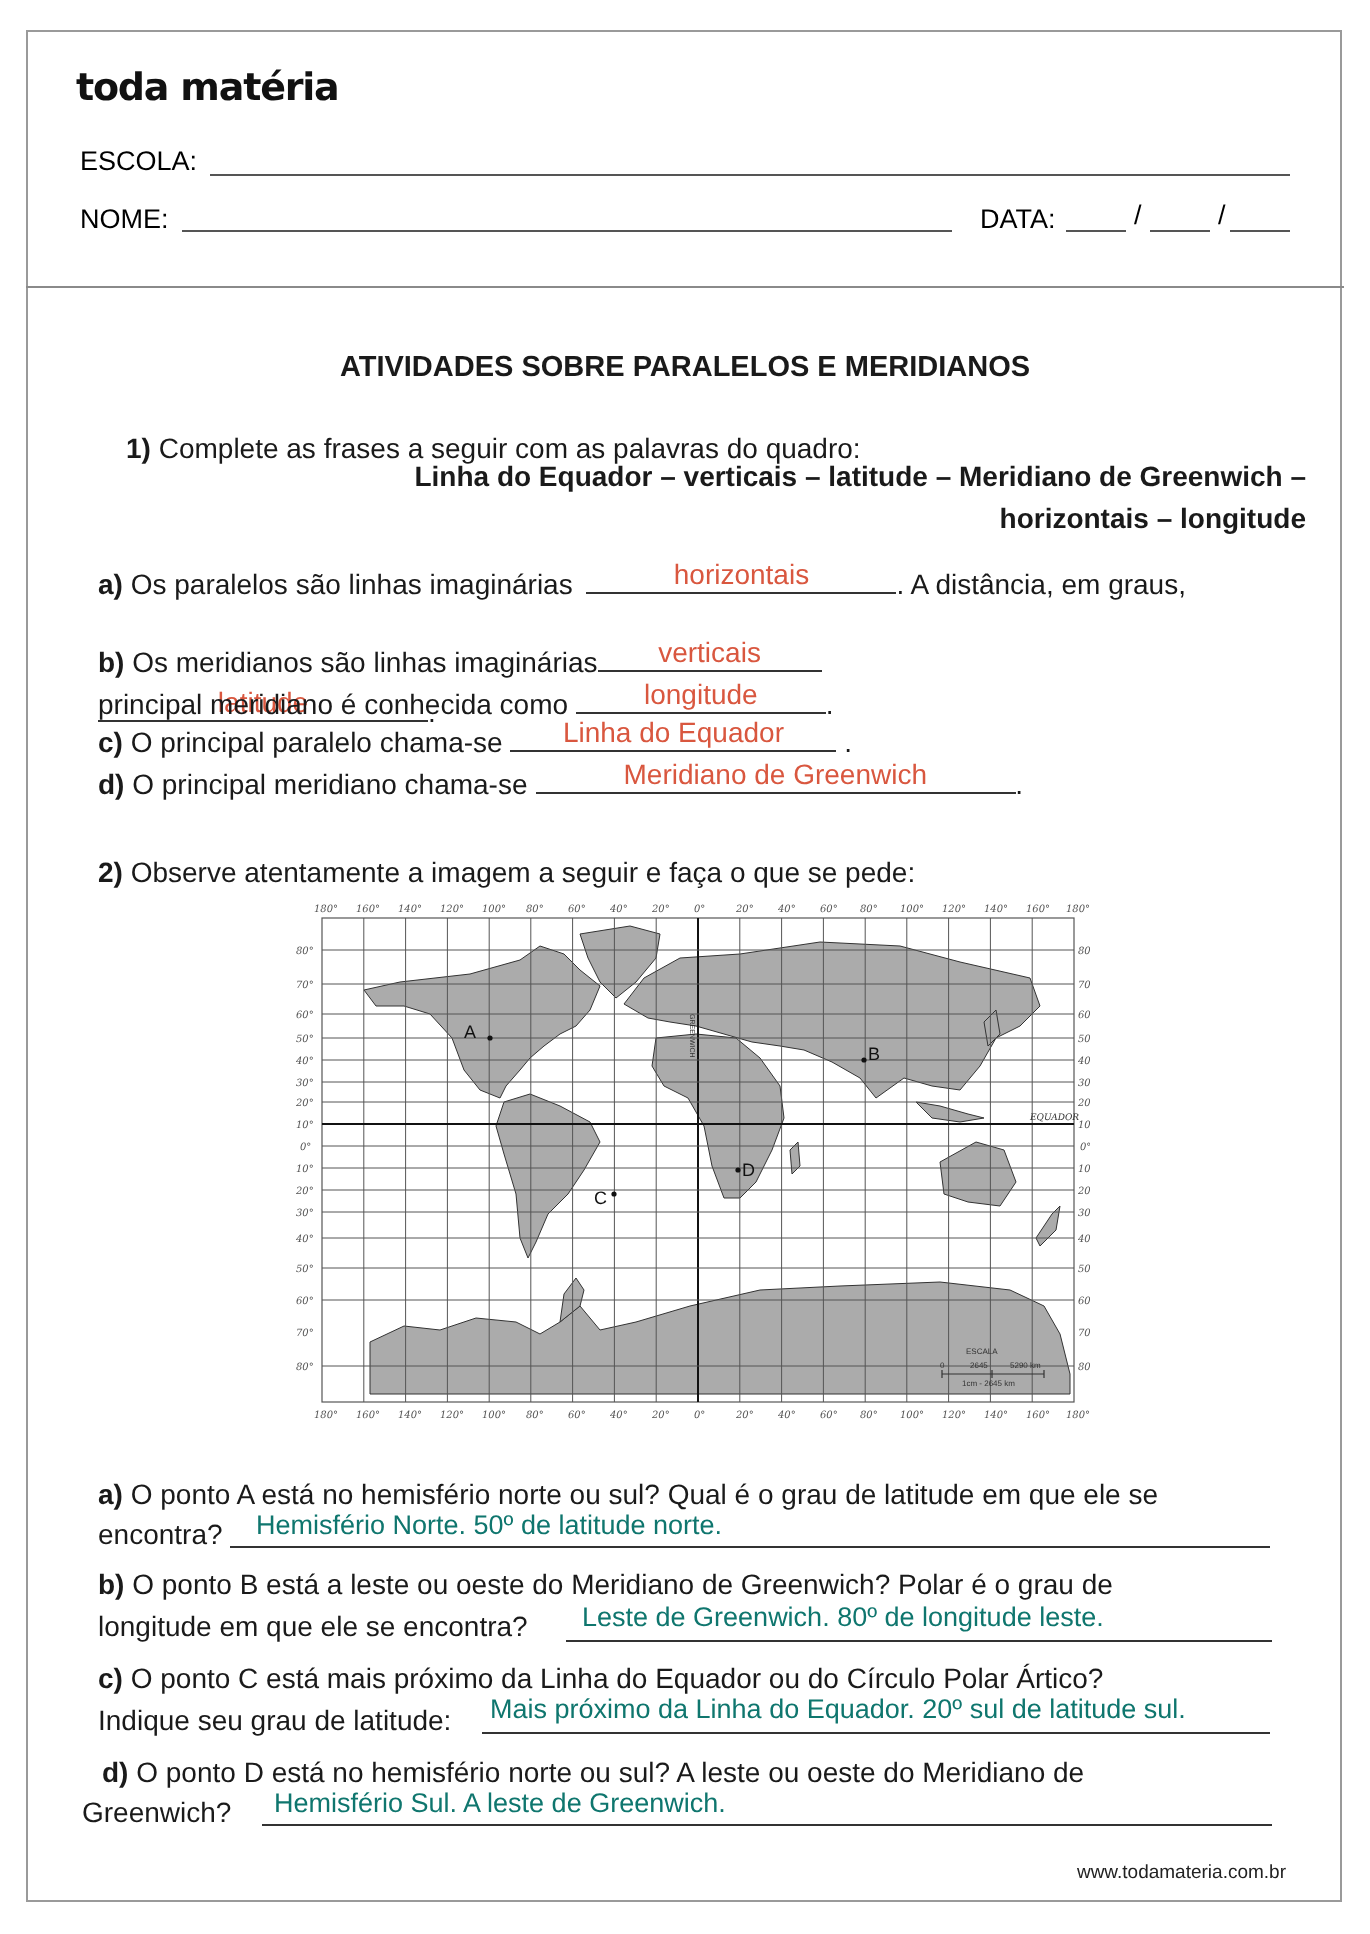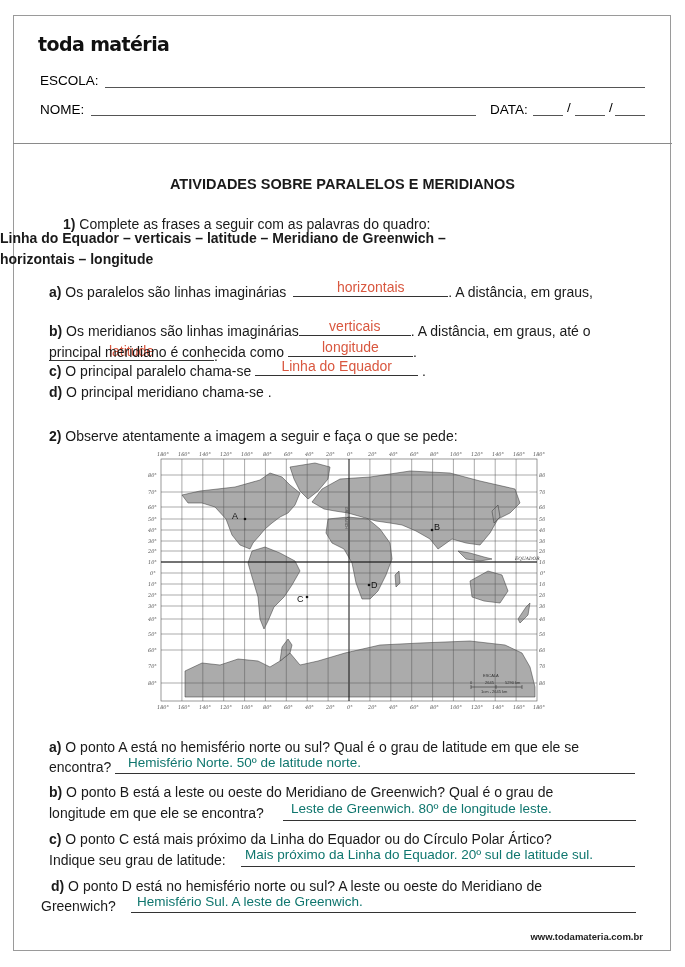--- a/index.html
+++ b/index.html
@@ -5,25 +5,25 @@
   html,body{margin:0;padding:0;background:#fff;}
   body{width:685px;height:967px;position:relative;font-family:"Liberation Sans",sans-serif;color:#1a1a1a;overflow:hidden;}
   .page{position:absolute;left:13px;top:15px;width:658px;height:936px;border:1.5px solid #9a9a9a;box-sizing:border-box;}
   .header-divider{position:absolute;left:13px;top:143px;width:659px;height:0;border-top:1.5px solid #8a8a8a;}
   .logo{position:absolute;left:38px;top:33px;font-family:"DejaVu Sans",sans-serif;font-size:19px;font-weight:600;letter-spacing:-0.6px;color:#111;}
   .field-label{position:absolute;font-size:13.5px;color:#000000;}
   .field-line{position:absolute;height:0;border-top:1.2px solid #555;}
   .title{position:absolute;left:0;width:685px;top:176px;text-align:center;font-size:14.5px;font-weight:bold;}
   .q{position:absolute;font-size:14px;line-height:20px;white-space:nowrap;}
   .q b{font-weight:bold;}
-  .words{position:absolute;left:0;width:637px;text-align:left;font-size:14px;font-weight:bold;line-height:21px;}
+  .words{position:absolute;left:16px;width:637px;text-align:right;font-size:14px;font-weight:bold;line-height:21px;}
   .blank{display:inline-block;position:relative;border-bottom:1.2px solid #333;height:14px;vertical-align:baseline;}
   .ans{position:absolute;left:0;right:0;bottom:1px;text-align:center;color:#d9573f;font-size:14px;line-height:16px;white-space:nowrap;}
   .map{position:absolute;left:140px;top:447px;width:405px;height:265px;}
-  .footer{position:absolute;right:42px;top:931px;font-size:9.5px;font-weight:bold;color:#222;}
+  .footer{position:absolute;right:42px;top:931px;font-size:9.5px;font-weight:normal;color:#222;}
   .longline{position:absolute;height:0;border-top:1.2px solid #333;}
   .ans-abs{position:absolute;color:#0f766e;font-size:13.5px;white-space:nowrap;}
 </style>
 </head>
 <body>
 
 <div class="page"></div>
 <div class="header-divider"></div>
 
 <div class="logo">toda matéria</div>
@@ -51,38 +51,38 @@
   <b>a)</b>
   <span>Os paralelos são linhas imaginárias</span>
   <span class="blank" style="width:155px;margin-left:3px;"><span class="ans">horizontais</span></span><span>. A distância, em graus,</span>
 </div>
 <div class="q" style="left:49px;top:302px;">
   <span class="blank" style="width:165px;margin-top:44px;"><span class="ans">latitude</span></span><span>.</span>
 </div>
 
 <div class="q" style="left:49px;top:321px;">
   <b>b)</b>
-  <span>Os meridianos são linhas imaginárias</span><span class="blank" style="width:112px;"><span class="ans">verticais</span></span><span>. A distância, em graus, até o</span>
+  <span>Os meridianos são linhas imaginárias</span><span class="blank" style="width:112px;"><span class="ans">verticais</span></span>
 </div>
 <div class="q" style="left:49px;top:342px;">
   <span>principal meridiano é conhecida como</span>
   <span class="blank" style="width:125px;"><span class="ans">longitude</span></span><span>.</span>
 </div>
 
 <div class="q" style="left:49px;top:361px;">
   <b>c)</b>
   <span>O principal paralelo chama-se</span>
   <span class="blank" style="width:163px;"><span class="ans">Linha do Equador</span></span>
   <span>.</span>
 </div>
 
 <div class="q" style="left:49px;top:382px;">
   <b>d)</b>
   <span>O principal meridiano chama-se</span>
-  <span>.</span>
+  <span class="blank" style="width:240px;"><span class="ans">Meridiano de Greenwich</span></span><span>.</span>
 </div>
 
 <div class="q" style="left:49px;top:426px;">
   <b>2)</b>
   <span>Observe atentamente a imagem a seguir e faça o que se pede:</span>
 </div>
 
 <svg class="map" viewBox="0 0 405 265">
   <defs>
     <style>
@@ -281,21 +281,21 @@
 <div class="q" style="left:49px;top:737px;">
   <b>a)</b>
   <span>O ponto A está no hemisfério norte ou sul? Qual é o grau de latitude em que ele se</span>
 </div>
 <div class="q" style="left:49px;top:757px;">encontra?</div>
 <div class="longline" style="left:115px;top:773px;width:520px;"></div>
 <div class="ans-abs" style="left:128px;top:755px;">Hemisfério Norte. 50º de latitude norte.</div>
 
 <div class="q" style="left:49px;top:782px;">
   <b>b)</b>
-  <span>O ponto B está a leste ou oeste do Meridiano de Greenwich? Qual é o grau de</span>
+  <span>O ponto B está a leste ou oeste do Meridiano de Greenwich? Polar é o grau de</span>
 </div>
 <div class="q" style="left:49px;top:803px;">longitude em que ele se encontra?</div>
 <div class="longline" style="left:283px;top:820px;width:353px;"></div>
 <div class="ans-abs" style="left:291px;top:801px;">Leste de Greenwich. 80º de longitude leste.</div>
 
 <div class="q" style="left:49px;top:829px;">
   <b>c)</b>
   <span>O ponto C está mais próximo da Linha do Equador ou do Círculo Polar Ártico?</span>
 </div>
 <div class="q" style="left:49px;top:850px;">Indique seu grau de latitude:</div>

